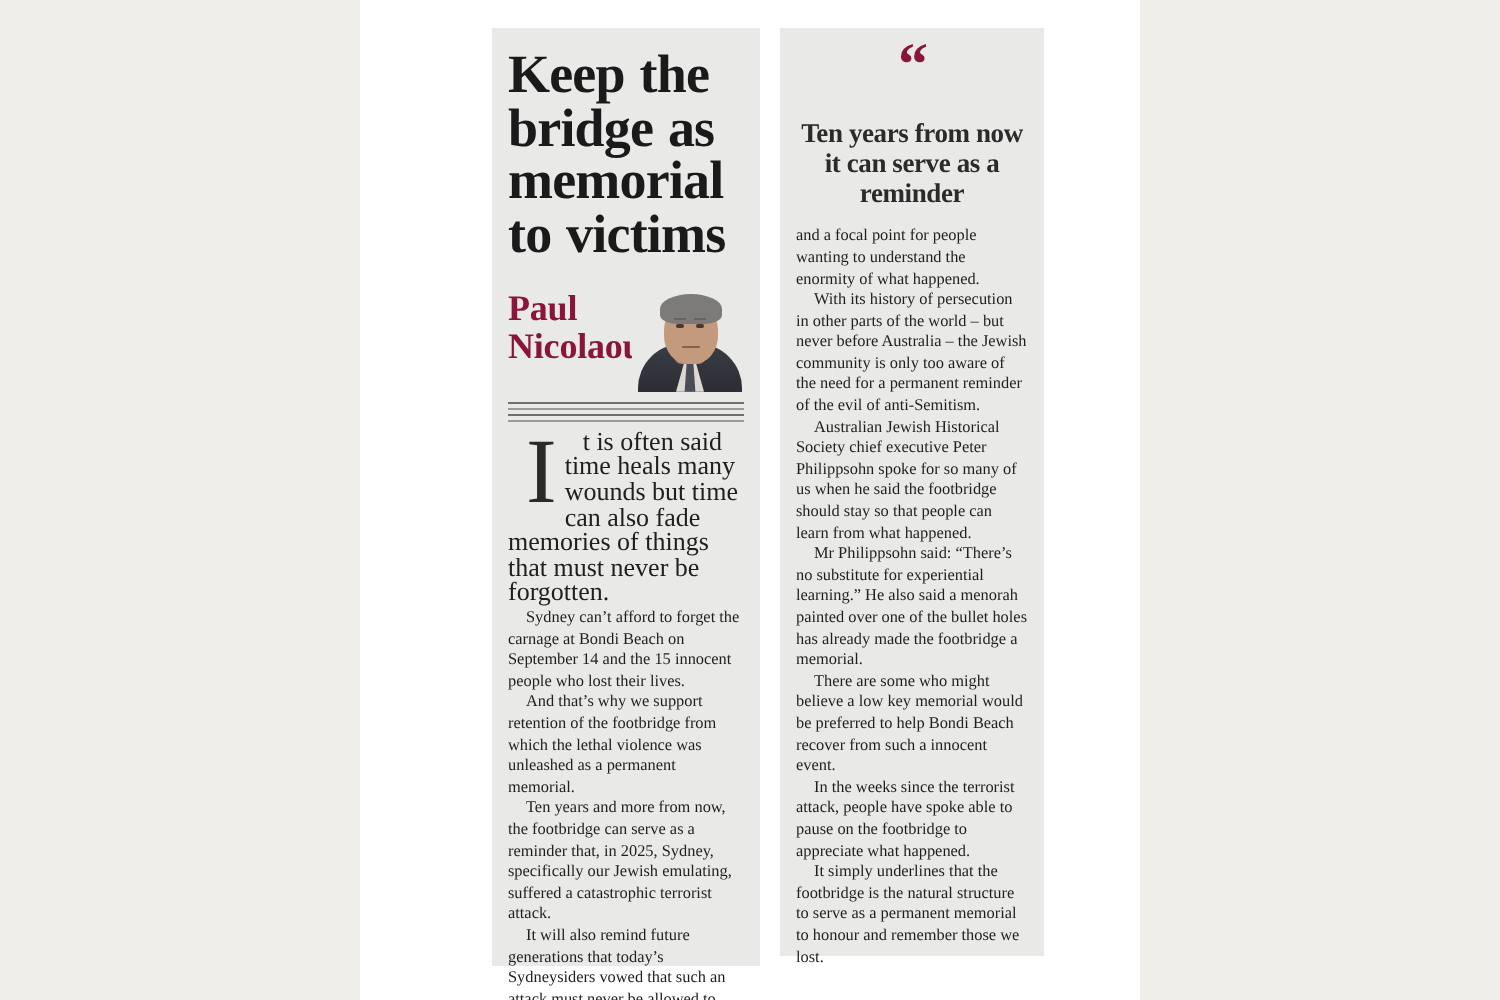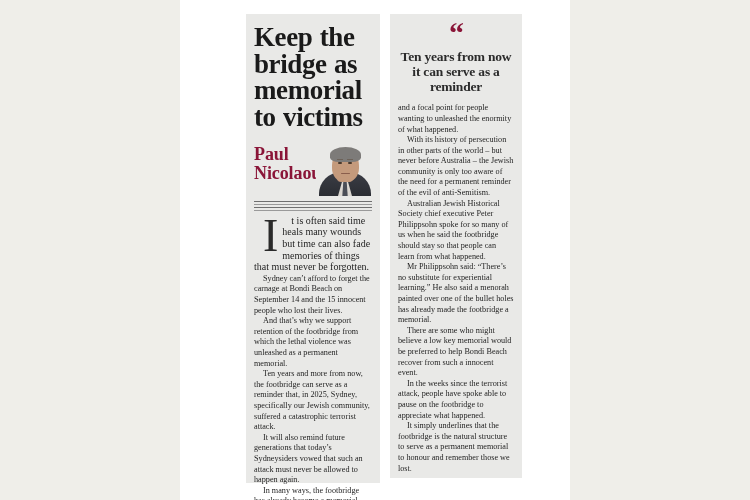--- a/index.html
+++ b/index.html
@@ -199,21 +199,21 @@
     float: left;
     font-family: "Liberation Serif", serif;
     font-weight: 400;
     font-size: 46px;
     line-height: 38px;
     color: #2a2a2a;
     margin: 1px 4px 0 0;
   }
   #lede .lede-text {
     font-family: "Liberation Serif", serif;
-    font-size: 10px;
+    font-size: 13px;
     line-height: 10.6px;
     color: #1f1f1f;
   }
 
   
   #quote-mark {
     text-align: center;
     font-family: "Liberation Serif", serif;
     font-weight: 700;
     font-size: 30px;
@@ -222,21 +222,21 @@
     height: 24px;
     letter-spacing: -1px;
   }
   #quote-text {
     text-align: center;
     font-family: "Liberation Serif", serif;
     font-weight: 700;
     font-size: 13.5px;
     line-height: 1.12;
     color: #2b2b2b;
-    margin: 3px 0 9px 0;
+    margin: 13px 0 9px 0;
     letter-spacing: -0.2px;
   }
 </style>
 </head>
 <body>
 
 <div id="page-frame">
 
   <div id="paper">
 
@@ -269,35 +269,35 @@
         <div class="rule"></div>
         <div class="rule thin"></div>
       </div>
 
       <div class="body-text" style="margin-top:5px;">
         <p id="lede">
           <span id="dropcap">I</span><span class="lede-text">t is often said time heals many wounds but time can also fade memories of things that must never be forgotten.</span>
         </p>
         <p>Sydney can’t afford to forget the carnage at Bondi Beach on September 14 and the 15 innocent people who lost their lives.</p>
         <p>And that’s why we support retention of the footbridge from which the lethal violence was unleashed as a permanent memorial.</p>
-        <p>Ten years and more from now, the footbridge can serve as a reminder that, in 2025, Sydney, specifically our Jewish community, suffered a catastrophic terrorist attack.</p>
+        <p>Ten years and more from now, the footbridge can serve as a reminder that, in 2025, Sydney, specifically our Jewish emulating, suffered a catastrophic terrorist attack.</p>
         <p>It will also remind future generations that today’s Sydneysiders vowed that such an attack must never be allowed to happen again.</p>
         <p>In many ways, the footbridge has already become a memorial</p>
       </div>
 
     </div>
 
     <div id="col-right" class="col-panel">
 
       <div id="quote-mark">“</div>
 
       <div id="quote-text">Ten years from now it can serve as a reminder</div>
 
       <div class="body-text">
-        <p class="first">and a focal point for people wanting to unleashed the enormity of what happened.</p>
+        <p class="first">and a focal point for people wanting to understand the enormity of what happened.</p>
         <p>With its history of persecution in other parts of the world – but never before Australia – the Jewish community is only too aware of the need for a permanent reminder of the evil of anti-Semitism.</p>
         <p>Australian Jewish Historical Society chief executive Peter Philippsohn spoke for so many of us when he said the footbridge should stay so that people can learn from what happened.</p>
         <p>Mr Philippsohn said: “There’s no substitute for experiential learning.” He also said a menorah painted over one of the bullet holes has already made the footbridge a memorial.</p>
         <p>There are some who might believe a low key memorial would be preferred to help Bondi Beach recover from such a innocent event.</p>
         <p>In the weeks since the terrorist attack, people have spoke able to pause on the footbridge to appreciate what happened.</p>
         <p>It simply underlines that the footbridge is the natural structure to serve as a permanent memorial to honour and remember those we lost.</p>
 
       </div>
 
     </div>

